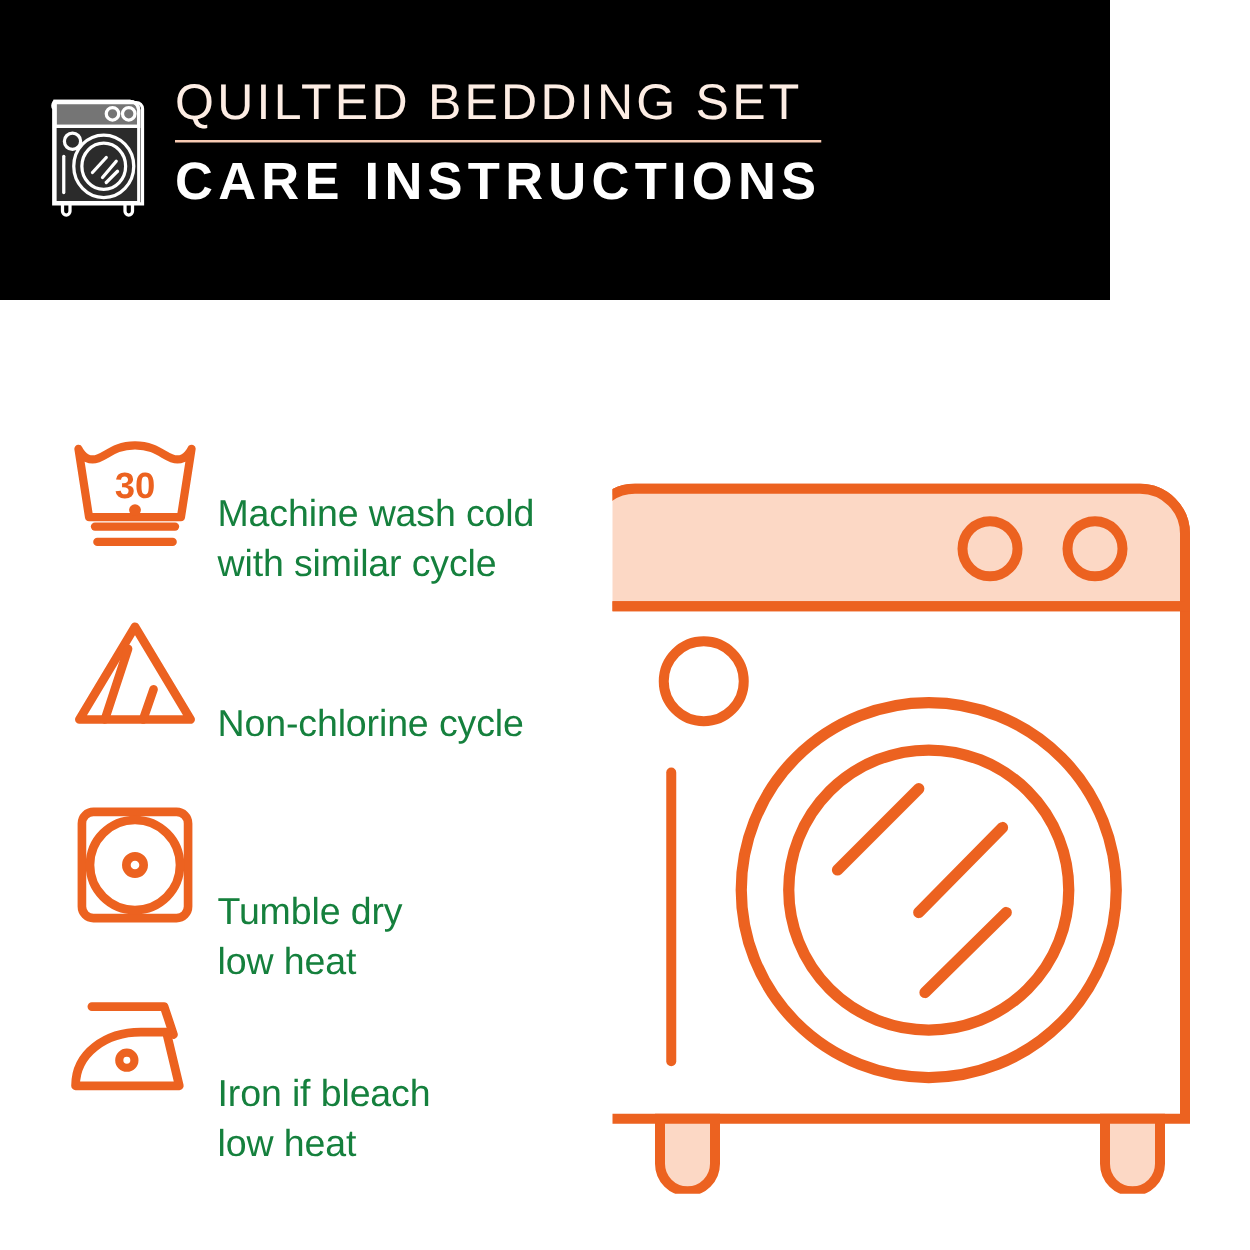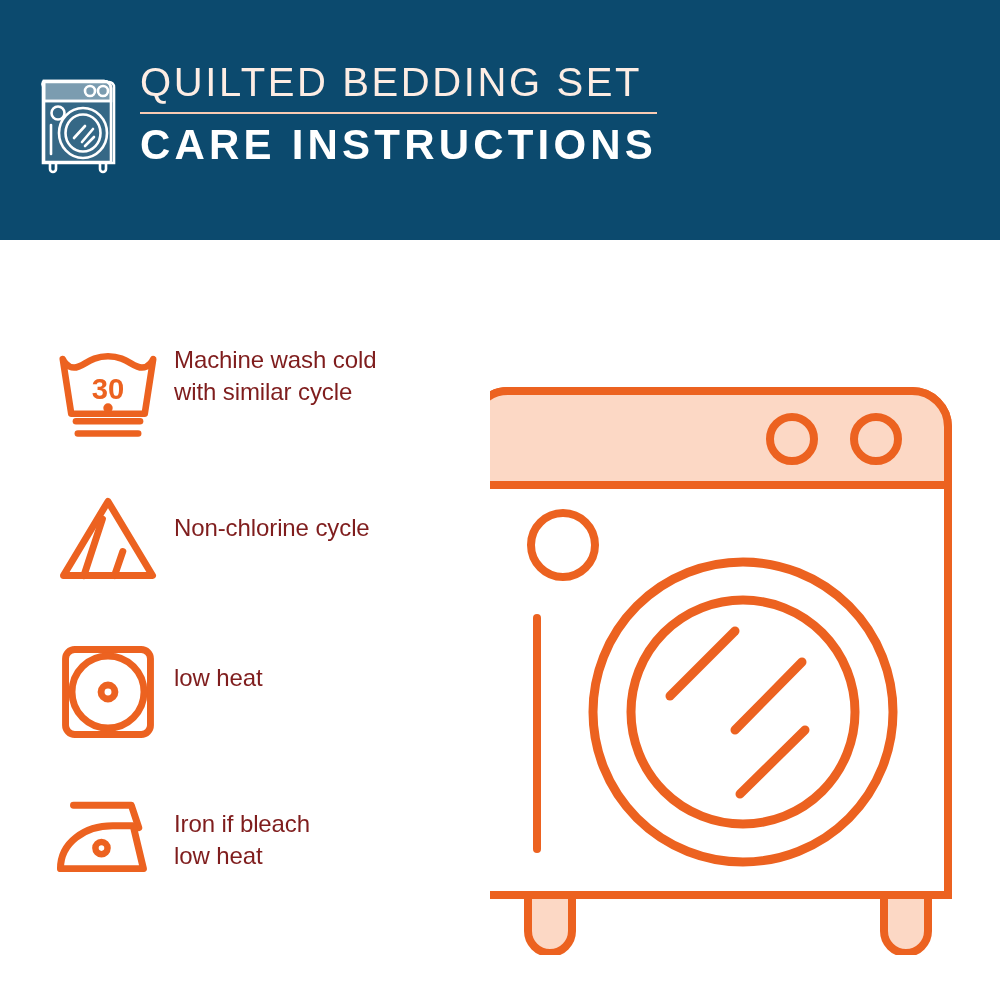--- a/index.html
+++ b/index.html
@@ -13,23 +13,23 @@
     font-family: "Liberation Sans", sans-serif;
     overflow: hidden;
     position: relative;
   }
 
   
   .header {
     position: absolute;
     left: 0;
     top: 0;
-    width: 1000px;
+    width: 888px;
     height: 240px;
-    background: #0c4a6e;
+    background: #000000;
     box-sizing: border-box;
   }
   .header-inner {
     position: absolute;
     left: 40px;
     top: 62px;
     display: flex;
     align-items: flex-start;
   }
   .logo-icon {
@@ -92,27 +92,28 @@
   .care-symbol {
     width: 120px;
     flex: none;
     display: flex;
     align-items: flex-end;
     justify-content: center;
     padding-top: 4px;
   }
   .care-symbol svg { display: block; }
   .care-text {
-    color: #7f1d1d;
-    font-size: 24px;
+    color: #15803d;
+    font-size: 30px;
     line-height: 1.32;
     font-weight: 500;
     letter-spacing: -0.1px;
     padding-left: 6px;
     padding-top: 6px;
+    margin-top: 48px;
   }
   .care-text .tline { display: block; white-space: nowrap; }
 
   .care-row.row-wash   .care-text { padding-top: 4px; }
   .care-row.row-bleach .care-text { padding-top: 22px; }
   .care-row.row-dry    .care-text { padding-top: 22px; }
   .care-row.row-iron   .care-text { padding-top: 18px; }
 
   
   .machine {
@@ -203,20 +204,21 @@
       <div class="care-symbol">
         <svg viewBox="0 0 104 104" width="96" height="96" aria-hidden="true">
           <g fill="none" stroke="#EC6220" stroke-width="7.5">
             <rect x="6" y="6" width="92" height="92" rx="10" ry="10"></rect>
             <circle cx="52" cy="52" r="39"></circle>
           </g>
           <circle cx="52" cy="52" r="7.5" fill="none" stroke="#EC6220" stroke-width="7.5"></circle>
         </svg>
       </div>
       <div class="care-text">
+        <span class="tline">Tumble dry</span>
         <span class="tline">low heat</span>
       </div>
     </div>
 
     <div class="care-row row-iron">
       <div class="care-symbol">
         <svg viewBox="0 0 118 90" width="110" height="84" aria-hidden="true">
           <g fill="none" stroke="#EC6220" stroke-width="7.5" stroke-linecap="round" stroke-linejoin="round">
             <path d="M22 12 H84 L92 36"></path>
             <path d="M8 80 C8 52 34 34 64 34 H86 L97 80 Z"></path>

